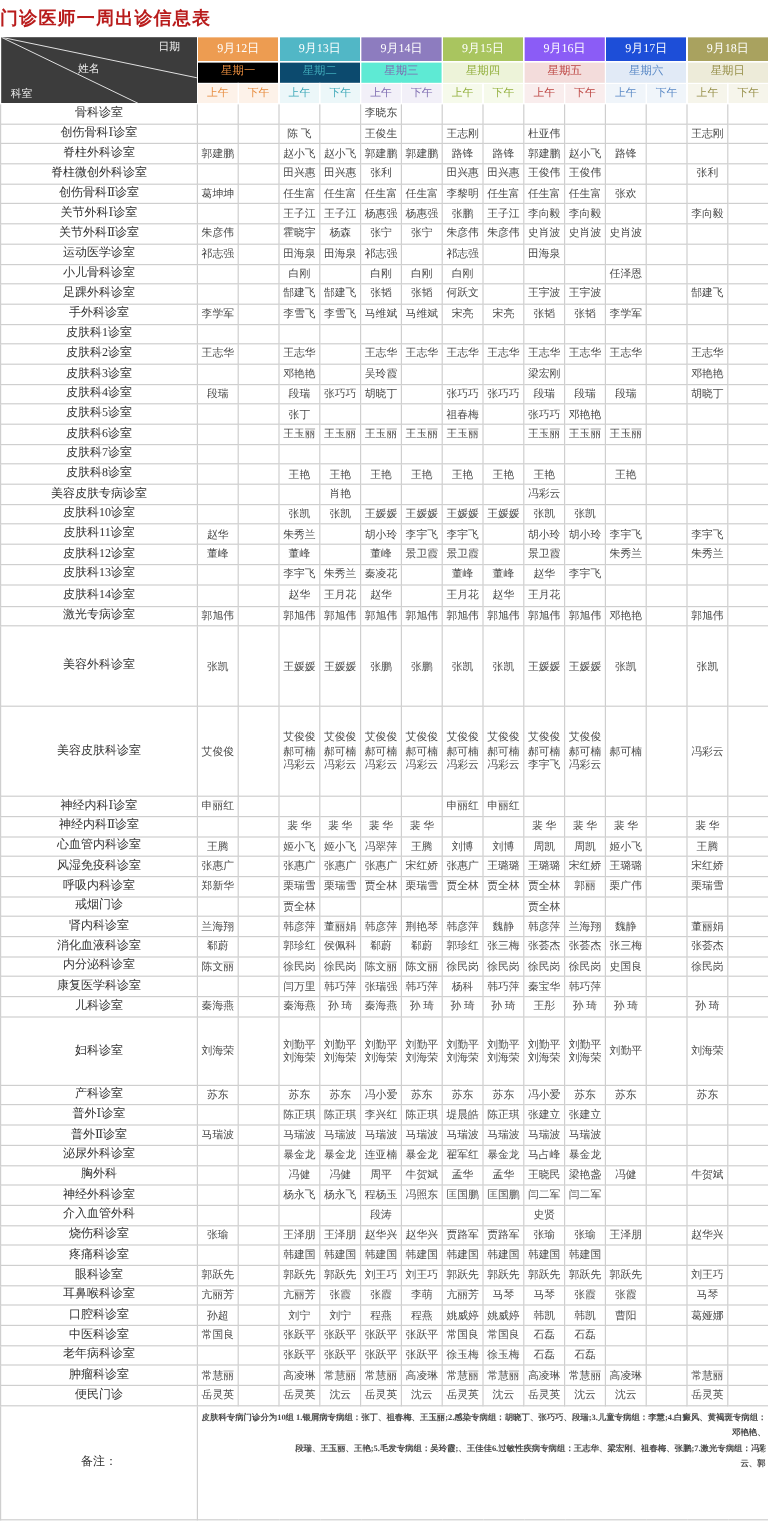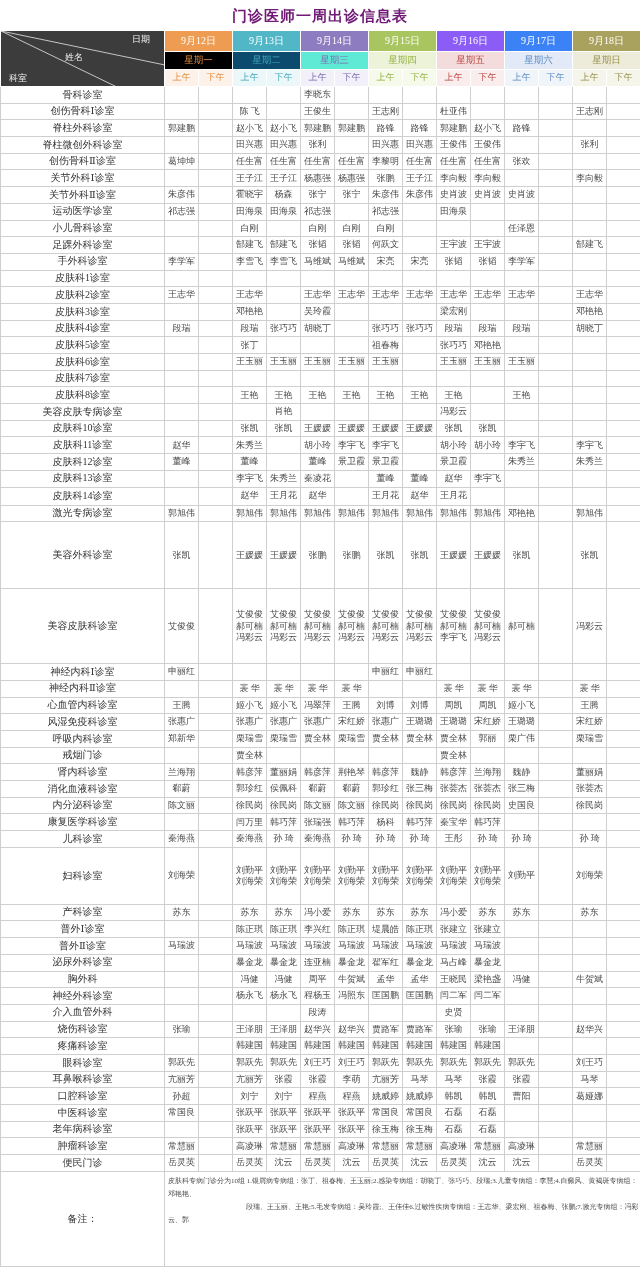--- a/index.html
+++ b/index.html
@@ -1,34 +1,34 @@
 <!DOCTYPE html>
 <html><head>
 <meta charset="utf-8">
 <style>
   html,body{margin:0;padding:0;background:#ffffff;}
   .page{position:relative;width:640px;height:1278px;overflow:hidden;background:#fff;
         font-family:"Liberation Serif","DejaVu Serif",serif;}
-  .title{height:30px;line-height:33px;text-align:center;font-weight:bold;
-         font-size:15px;color:#701a75;letter-spacing:1px;}
+  .title{height:30px;line-height:33px;text-align:left;font-weight:bold;
+         font-size:15px;color:#b91c1c;letter-spacing:1px;}
   table{border-collapse:collapse;table-layout:fixed;width:640px;}
   td{border:1px solid #cfcfcf;text-align:center;vertical-align:middle;
      font-size:9px;color:#4a4a4a;padding:0;overflow:hidden;line-height:1.25;}
   thead td{border-color:#ffffff;font-weight:normal;}
   td.corner{background:#3c3c3c;position:relative;padding:0;}
   td.corner span{position:absolute;color:#f2f2f2;font-size:9px;}
   td.corner .c0{right:14px;top:3px;}
   td.corner .c1{left:64px;top:21px;}
   td.corner .c2{left:8px;bottom:2px;}
   .hdate{color:#ffffff;font-size:10px;height:20px;}
   .hweek{font-size:9.5px;height:17px;}
   .hsess{font-size:9px;height:16px;}
   tbody td.dept{font-size:10px;color:#333;background:#fff;}
   tbody td.cell{background:#fff;}
-  td.remark{text-align:left;vertical-align:top;padding:3px 2px 0 3px;}
+  td.remark{text-align:right;vertical-align:top;padding:3px 2px 0 3px;font-weight:bold;}
   .rl{font-size:7px;color:#4a4a4a;line-height:1.85;white-space:nowrap;overflow:hidden;}
   .rl2{padding-left:78px;}
 </style>
 </head>
 <body>
 
 <div class="page">
   <div class="title">门诊医师一周出诊信息表</div>
   <table id="sched">
     <colgroup id="cols">
@@ -57,21 +57,21 @@
             </svg>
             <span class="c0">日期</span>
             <span class="c1">姓名</span>
             <span class="c2">科室</span>
           </td>
           <td class="hdate" colspan="2" style="background:#ED9C51">9月12日</td>
           <td class="hdate" colspan="2" style="background:#51B7C6">9月13日</td>
           <td class="hdate" colspan="2" style="background:#8D7CBF">9月14日</td>
           <td class="hdate" colspan="2" style="background:#A9C55F">9月15日</td>
           <td class="hdate" colspan="2" style="background:#8b5cf6">9月16日</td>
-          <td class="hdate" colspan="2" style="background:#3b82f6">9月17日</td>
+          <td class="hdate" colspan="2" style="background:#1d4ed8">9月17日</td>
           <td class="hdate" colspan="2" style="background:#A9A25F">9月18日</td>
         </tr>
         <tr>
           <td class="hweek" colspan="2" style="background:#000000;color:#E78C3E">星期一</td>
           <td class="hweek" colspan="2" style="background:#0c4a6e;color:#3FA9B9">星期二</td>
           <td class="hweek" colspan="2" style="background:#5eead4;color:#7D6BB0">星期三</td>
           <td class="hweek" colspan="2" style="background:#EDF3D9;color:#93B03F">星期四</td>
           <td class="hweek" colspan="2" style="background:#F3DCDB;color:#BC4340">星期五</td>
           <td class="hweek" colspan="2" style="background:#E1EAF6;color:#5B8AC6">星期六</td>
           <td class="hweek" colspan="2" style="background:#EDEBD9;color:#97904A">星期日</td>

